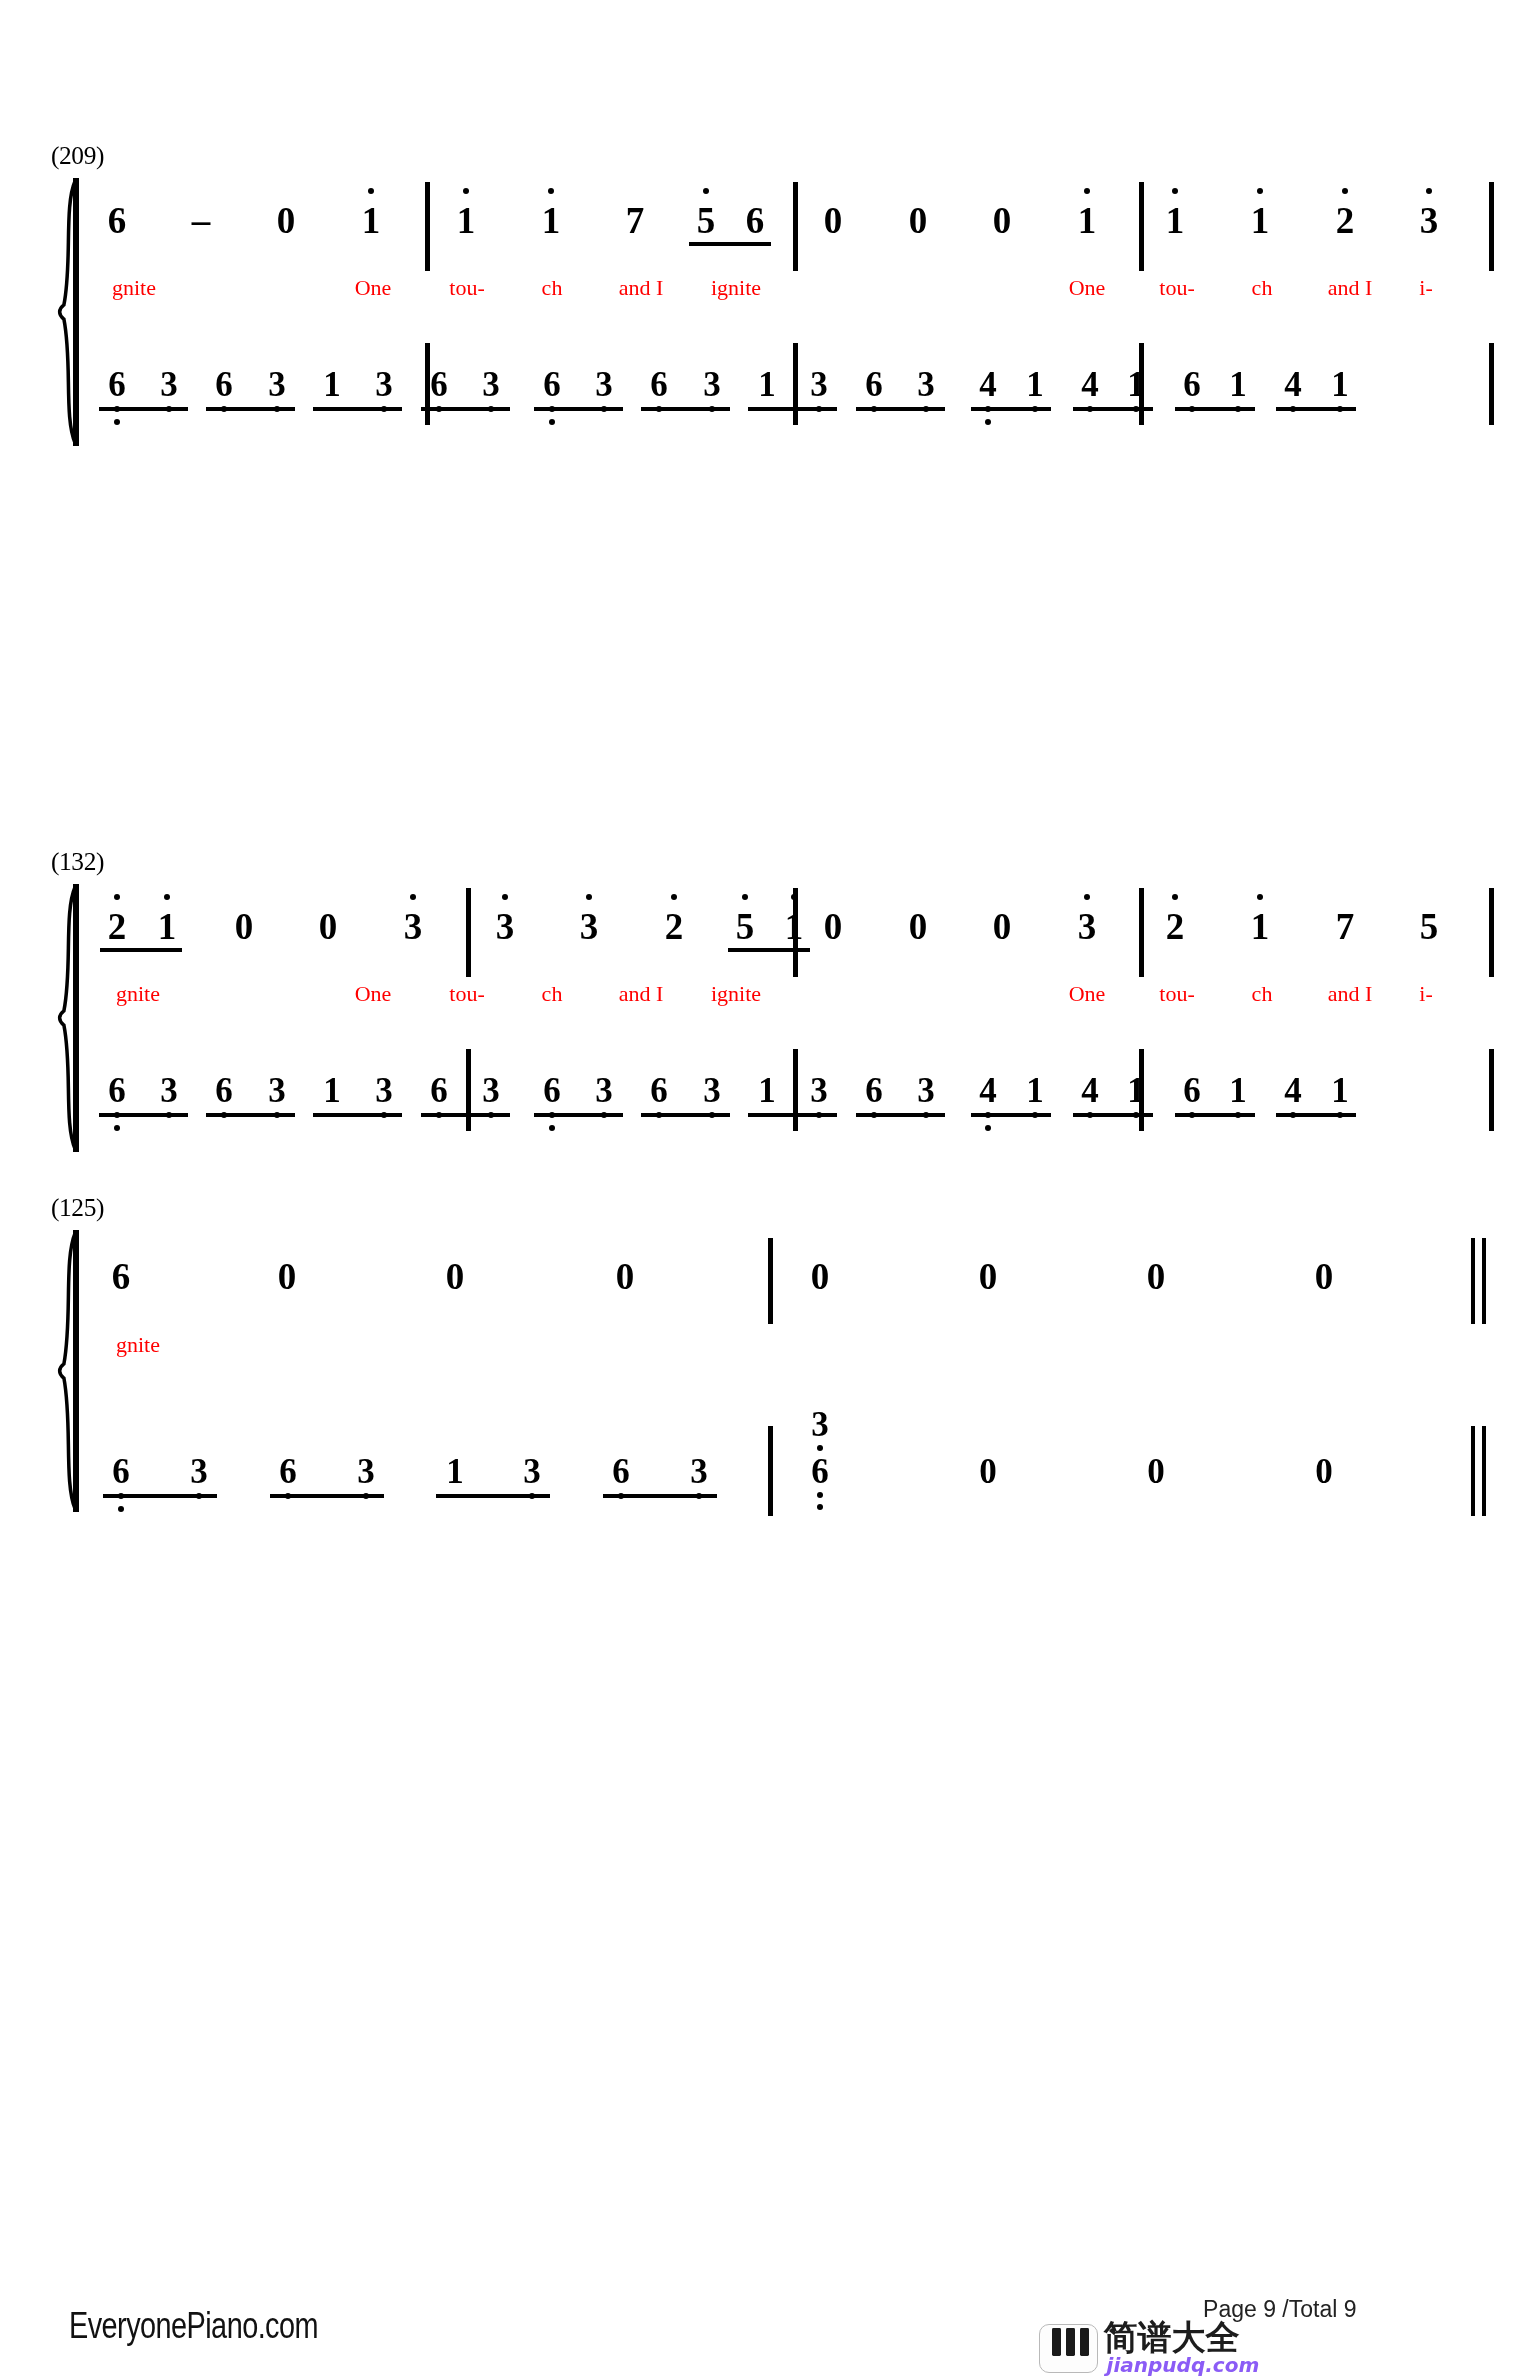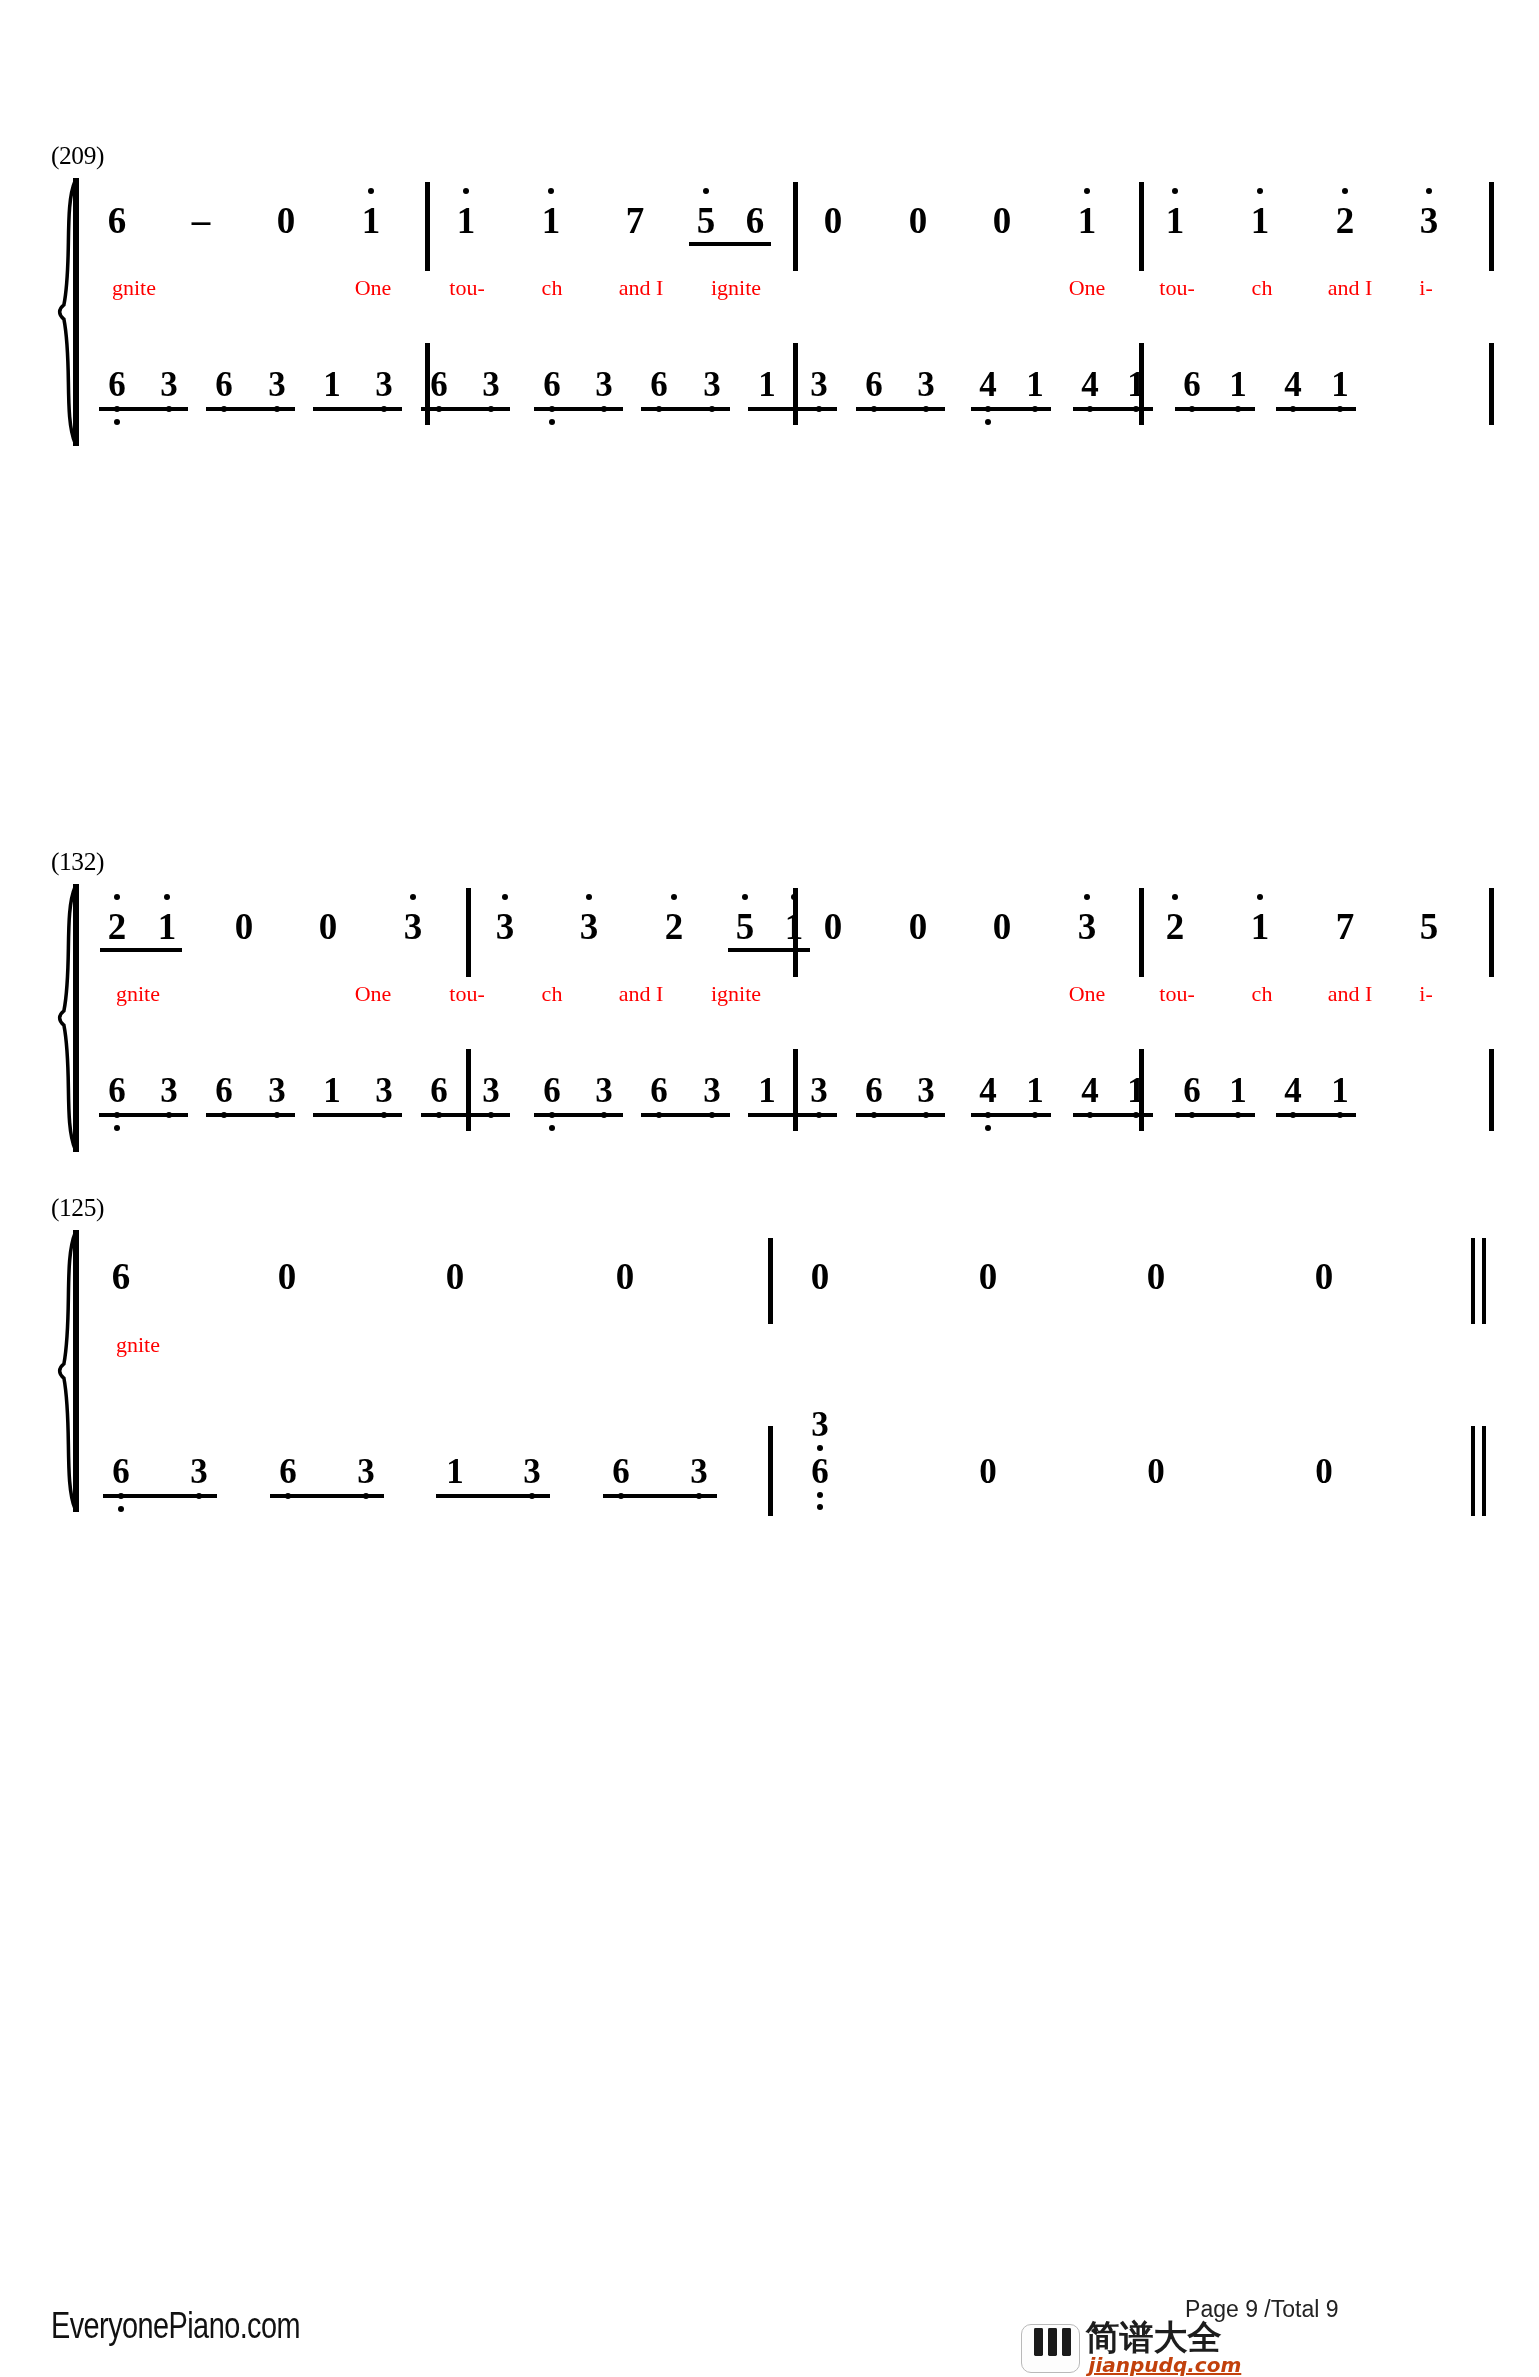--- a/index.html
+++ b/index.html
@@ -97,21 +97,21 @@
   
   .lyric{
     position:absolute;
     font-family:"Liberation Serif",serif;
     font-size:22px;line-height:22px;
     color:#ff0000;white-space:nowrap;
     text-align:center;transform:translateX(-50%);
   }
 
   
-  .footer{position:absolute;left:0;top:2287px;width:1354px;height:90px;}
+  .footer{position:absolute;left:18px;top:2287px;width:1354px;height:90px;}
   .brandtext{
     position:absolute;left:51px;top:18.4px;
     font-family:"Liberation Sans",sans-serif;
     font-size:37px;color:#111;letter-spacing:-0.7px;
     transform:scaleX(0.78);transform-origin:left center;
     white-space:nowrap;
   }
   .pageno{
     position:absolute;right:15.5px;top:8.5px;
     font-family:"Liberation Sans",sans-serif;
@@ -125,21 +125,21 @@
   }
   .jp-black{position:absolute;top:2.8px;width:9.2px;height:28px;background:#1a1a1a;border-radius:1.4px;}
   .jp-cn{
     position:absolute;left:65px;top:-4.2px;
     font-family:"DejaVu Sans",sans-serif;font-weight:bold;
     font-size:34px;line-height:34px;color:#1d1d1d;white-space:nowrap;
   }
   .jp-url{
     position:absolute;left:68px;top:31px;
     font-family:"DejaVu Sans",sans-serif;font-style:italic;font-weight:bold;
-    font-size:20px;line-height:20px;color:#c2410c;white-space:nowrap;text-decoration:underline;
+    font-size:20px;line-height:20px;color:#8b5cf6;white-space:nowrap;
   }
 </style>
 </head>
 <body>
 
 <div class="page">
 
   <div class="system" id="sys-0">
     <div class="measure-no">(209)</div>
 

